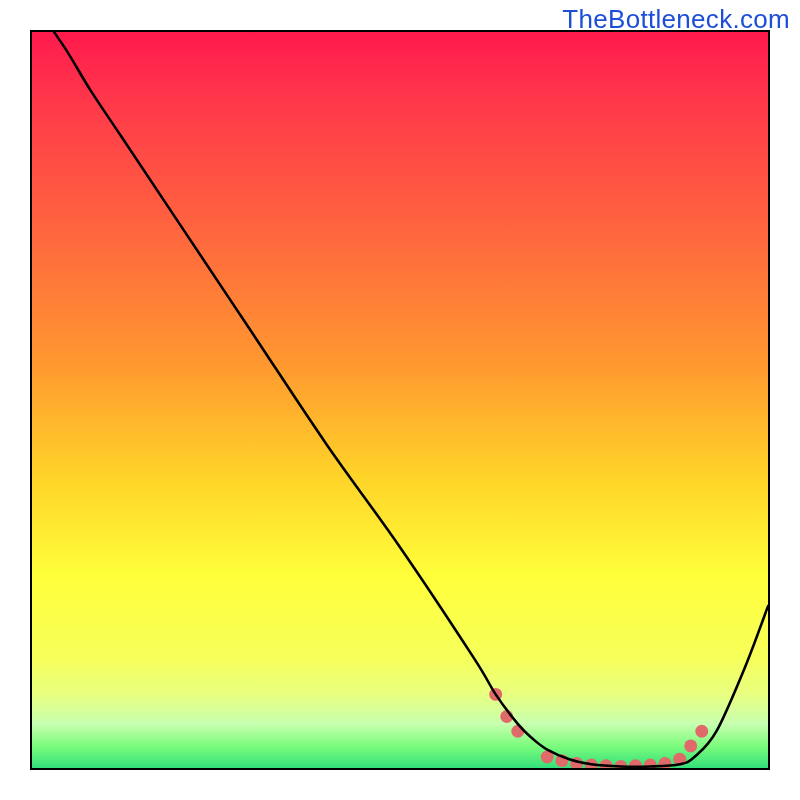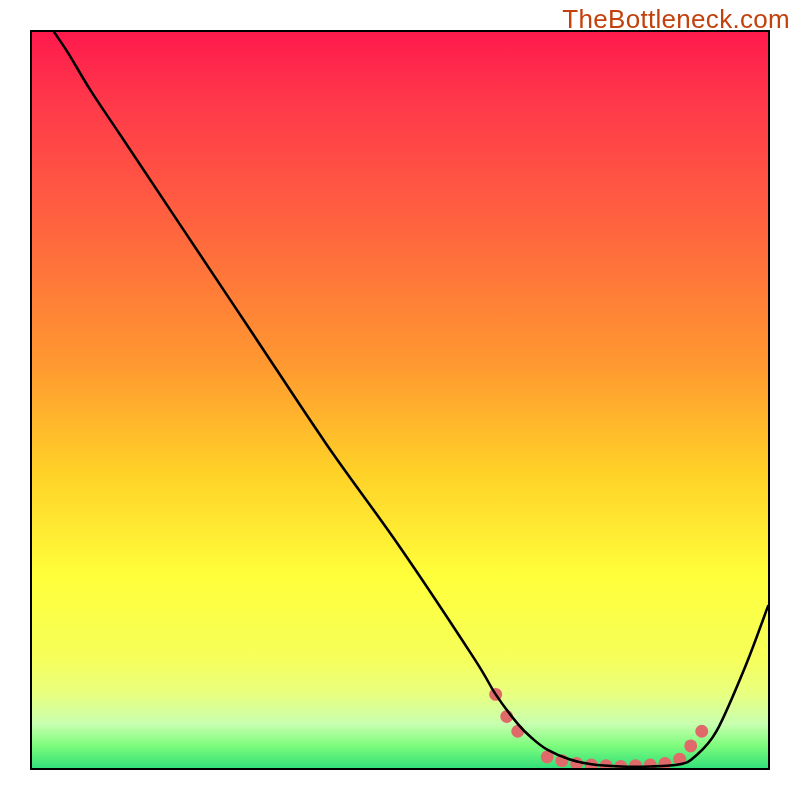--- a/index.html
+++ b/index.html
@@ -16,21 +16,21 @@
     width: 800px;
     height: 800px;
     box-sizing: border-box;
   }
   .watermark {
     position: absolute;
     top: 4px;
     right: 10px;
     font-size: 26px;
     font-weight: 500;
-    color: #c2410c;
+    color: #1d4ed8;
     letter-spacing: 0.3px;
   }
   .plot-area {
     position: absolute;
     left: 30px;
     top: 30px;
     width: 740px;
     height: 740px;
     border: 2.5px solid #000;
     box-sizing: border-box;

